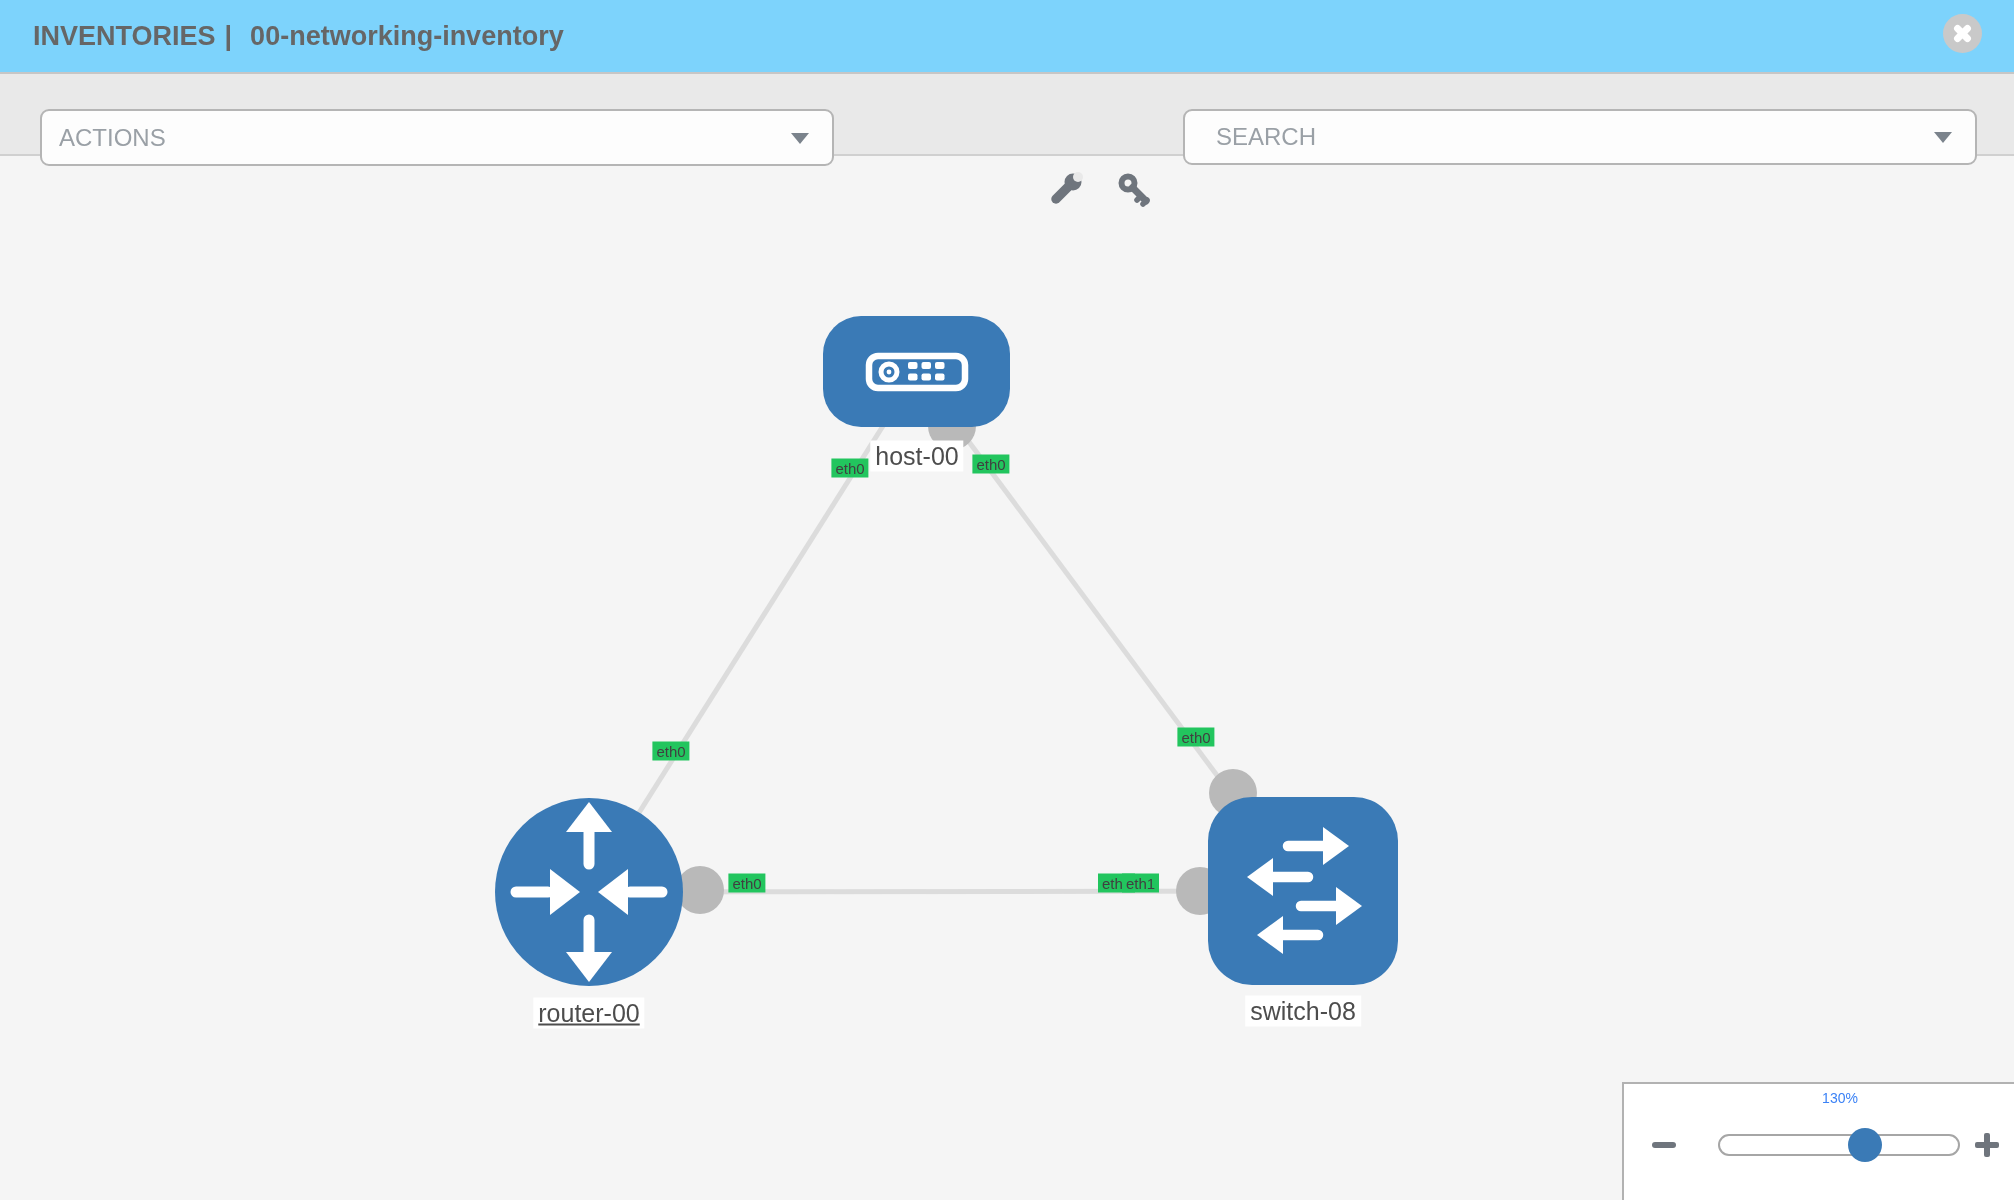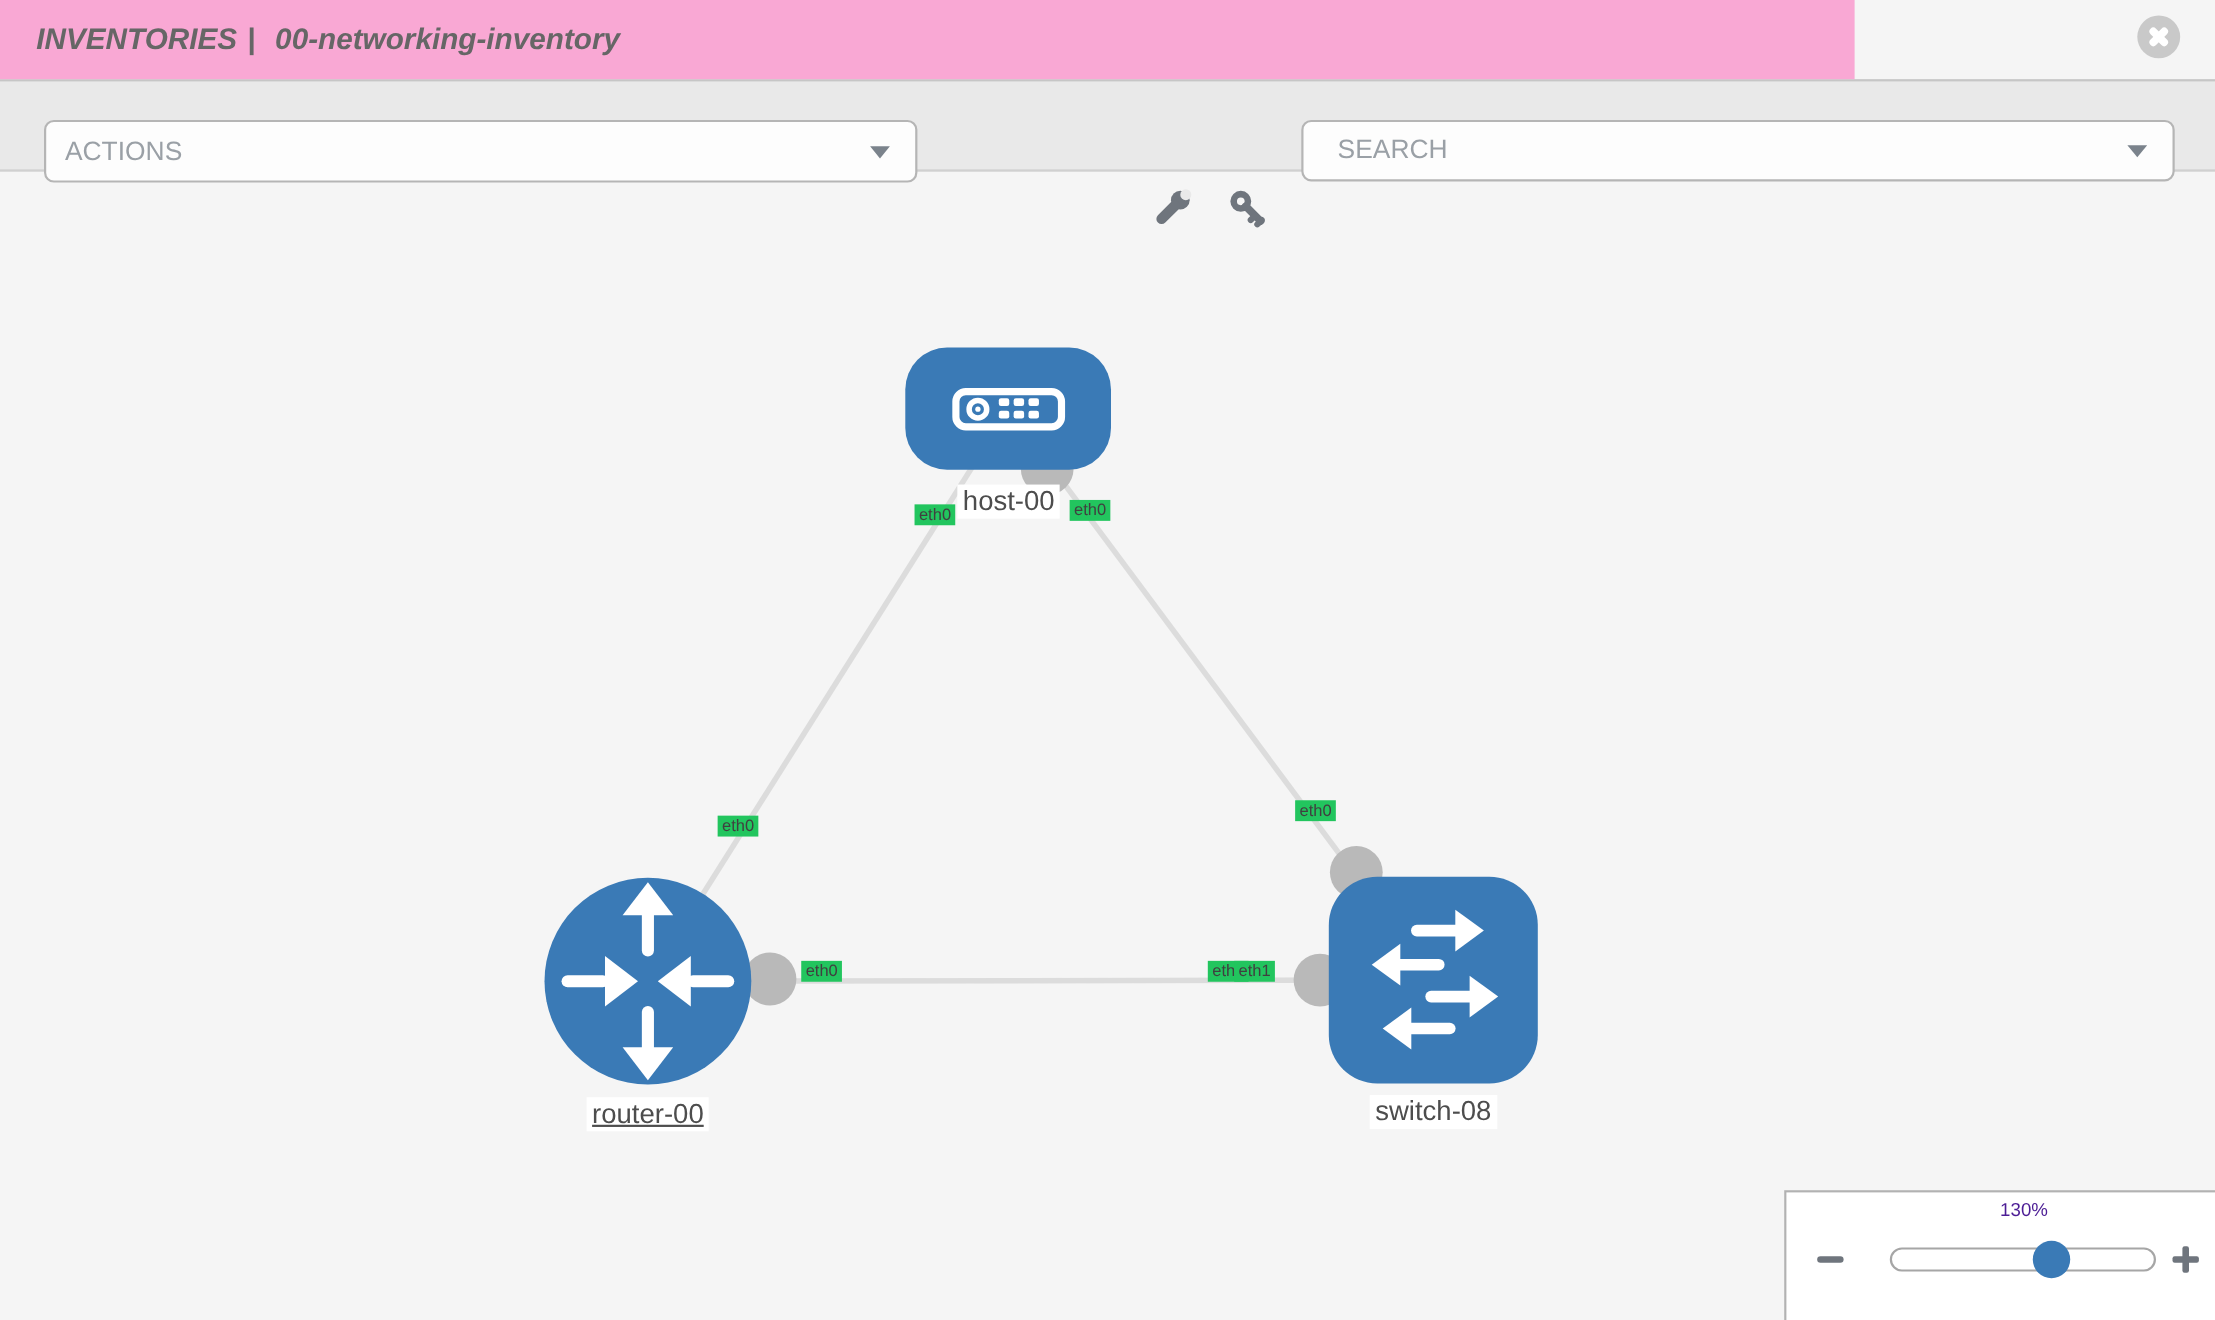--- a/index.html
+++ b/index.html
@@ -1,21 +1,21 @@
 <!DOCTYPE html>
 <html style="--node_blue: #3a7ab6; --link_gray: #dcdcdc; --stub_gray: #b9b9b9; --canvas_bg: #f5f5f5; --toolbar_bg: #e9e9e9;"><head>
 <meta charset="utf-8">
 <style>
   html,body { margin:0; padding:0; width:2014px; height:1200px; overflow:hidden;
               font-family:"Liberation Sans","DejaVu Sans",sans-serif; }
   #app { position:absolute; left:0; top:0; width:2014px; height:1200px;
          background:var(--canvas_bg,#f5f5f5); overflow:hidden; }
 
   
-  .header { position:absolute; left:0; top:0; width:1686px; height:72px; background:#f9a8d4; z-index:30;font-style:italic; }
+  .header { position:absolute; left:0; top:0; width:2014px; height:72px; background:#7dd3fc; z-index:30; }
   .title { position:absolute; left:33px; top:50%; transform:translateY(-50%);
            font-size:27px; font-weight:bold; color:#666666; white-space:nowrap; }
   .title span { margin-right:9px; }
   .close-btn { position:absolute; left:1943px; top:14px; width:39px; height:39px;
                border-radius:50%; background:#c9c9c9; cursor:pointer; }
   .close-btn .xbar { position:absolute; left:9px; top:16px; width:21px; height:7px;
                      background:#ffffff; border-radius:3.5px; }
   .close-btn .x1 { transform:rotate(45deg); }
   .close-btn .x2 { transform:rotate(-45deg); }
 
@@ -52,21 +52,21 @@
                 color:#4d4d4d; font-size:25px; padding:1px 5px; white-space:nowrap; z-index:10; }
   .eth-label { position:absolute; transform:translate(-50%,-50%); background:#22c55e;
                color:#404040; font-size:15px; padding:1px 4px; white-space:nowrap; z-index:10; }
   .eth-left { transform:translate(0,-50%); }
   .z11 { z-index:11; }
 
   
   .zoom-panel { position:absolute; left:1622px; top:1082px; width:430px; height:160px;
                 background:#ffffff; border:2px solid #b2b2b2; box-sizing:border-box; z-index:20; }
   .zoom-value { position:absolute; left:216px; top:6px; transform:translateX(-50%);
-                font-size:17px; color:#4c1d95; }
+                font-size:14px; color:#3b82f6; }
   .zoom-minus { position:absolute; left:28px; top:58px; width:24px; height:6px;
                 background:#6f757d; border-radius:3px; cursor:pointer; }
   .zoom-track { position:absolute; left:94px; top:50px; width:242px; height:22px;
                 background:#ffffff; border:2px solid #a6a6a6; border-radius:11px;
                 box-sizing:border-box; cursor:pointer; }
   .zoom-thumb { position:absolute; left:224px; top:44px; width:34px; height:34px;
                 border-radius:50%; background:var(--node_blue,#3a7ab6); cursor:pointer; }
   .zoom-plus { position:absolute; left:351px; top:49px; width:24px; height:24px; cursor:pointer; }
   .zoom-plus .pb1 { position:absolute; left:0; top:9px; width:24px; height:6px;
                     background:#6f757d; border-radius:2px; }

